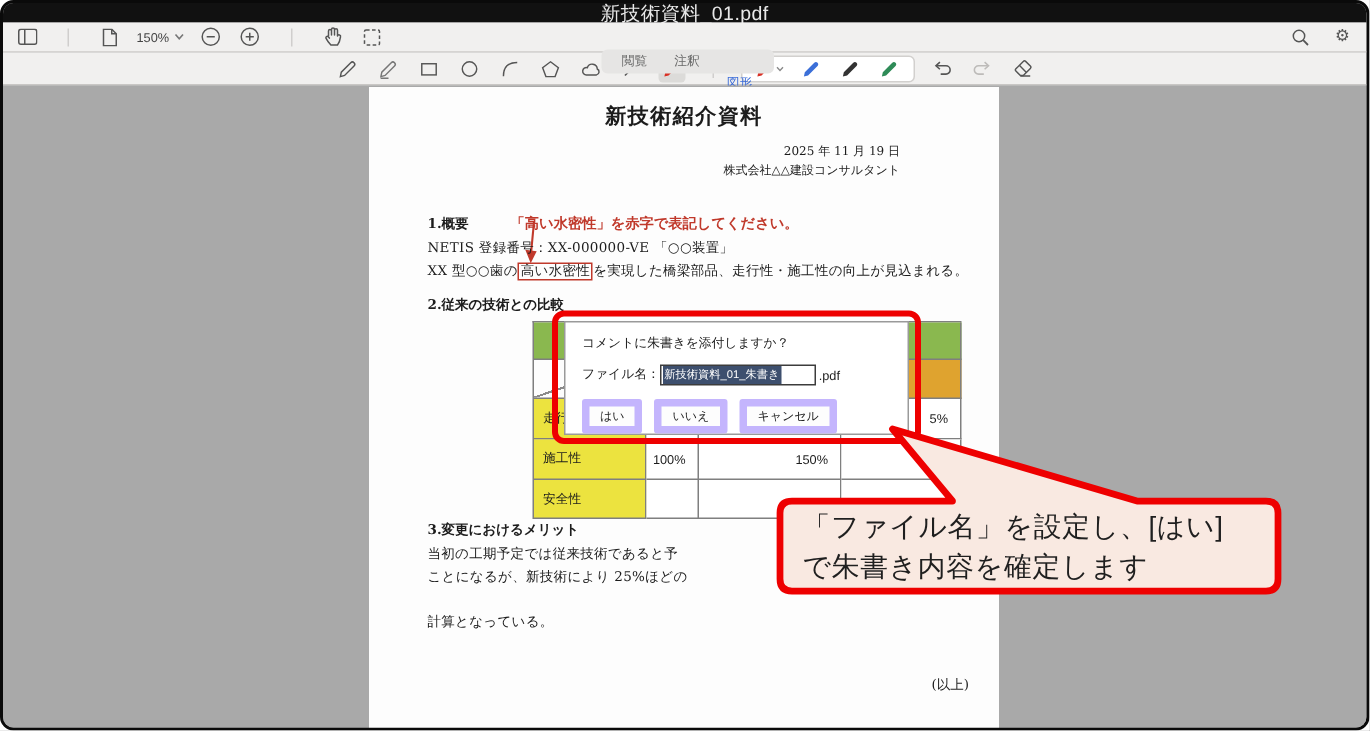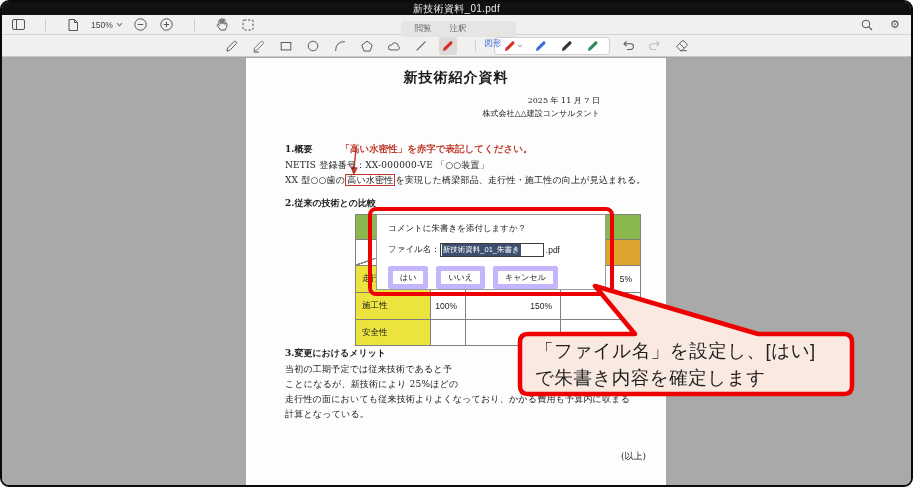--- a/index.html
+++ b/index.html
@@ -7,35 +7,35 @@
   body { font-family:"Liberation Sans", sans-serif; }
   #window {
     position:relative; width:913px; height:487px;
     border:2px solid #0a0a0a; border-radius:9px; overflow:hidden;
     background:#a9a9a9;
   }
   
   #titlebar {
     height:13px; background:#111111; color:#e9e9e9;
     display:flex; align-items:center; justify-content:center;
-    font-size:10px; letter-spacing:.3px;
+    font-size:13px; letter-spacing:.3px;
   }
   
   #toolbar1 {
     height:20px; background:#f1f0ef; border-bottom:1px solid #d6d4d2;
     display:flex; align-items:center; padding:0 8px; position:relative;
   }
   .tb-group { display:flex; align-items:center; gap:10px; }
   .tb-sep { width:1px; height:12px; background:#d0cecd; margin:0 9px; }
   .ui-icon { width:16px; height:14px; display:flex; align-items:center; justify-content:center; color:#555; }
   .ui-icon svg { display:block; }
   .glyph { font-size:11px; color:#555; line-height:1; }
   #zoom-ctrl { display:flex; align-items:center; gap:3px; font-size:8.5px; color:#444; }
   #tabs {
-    position:absolute; left:50%; top:6px; transform:translateX(-56px);
+    position:absolute; left:50%; top:18px; transform:translateX(-56px);
     display:flex; align-items:center; gap:10px;
     background:#e6e5e4; border-radius:4px; padding:2px 10px; height:16px;
   }
   .tab { font-size:8.5px; color:#6a6a6a; cursor:default; padding:0 4px; }
   .tab.active { color:#3a6bd8;margin-top:30px; }
   #tb1-right { margin-left:auto; display:flex; align-items:center; gap:12px; }
   
   #toolbar2 {
     height:22px; background:#f1f0ef; border-bottom:1px solid #c9c7c5;
     display:flex; align-items:center; justify-content:center; gap:9px;
@@ -287,21 +287,21 @@
           <line x1="5.2" y1="5.2" x2="10.6" y2="10.6" stroke="#555" stroke-width="1.1"></line>
           <line x1="6" y1="13.4" x2="13.5" y2="13.4" stroke="#555" stroke-width="1.1"></line>
         </svg>
     </span>
   </div>
 
   <div id="main">
 
     <div id="page">
       <div class="doc-abs" id="doc-title">新技術紹介資料</div>
-      <div class="doc-abs" id="doc-date">2025 年 11 月 7 日</div>
+      <div class="doc-abs" id="doc-date">2025 年 11 月 19 日</div>
       <div class="doc-abs" id="doc-company">株式会社△△建設コンサルタント</div>
 
       <div class="doc-abs" id="sec1-head">
         <span class="h-bold">1.概要</span><span id="sec1-instr">「高い水密性」を赤字で表記してください。</span>
       </div>
 
       <svg id="red-arrow" width="14" height="30" viewBox="0 0 14 30">
         <line x1="8" y1="1" x2="6" y2="22" stroke="#c0392b" stroke-width="1.4"></line>
         <polygon points="2.2,19.5 5.8,28.5 9.8,20.5" fill="#c0392b"></polygon>
       </svg>
@@ -336,21 +336,20 @@
 
         <div class="tcell lab c-yellow">安全性</div>
         <div class="tcell val"></div>
         <div class="tcell val"></div>
         <div class="tcell val"></div>
       </div>
 
       <div class="doc-abs h-bold" id="sec3-head">3.変更におけるメリット</div>
       <div class="para-line" style="top:305px">当初の工期予定では従来技術であると予</div>
       <div class="para-line" style="top:320px">ことになるが、新技術により 25%ほどの</div>
-      <div class="para-line" style="top:335px">走行性の面においても従来技術よりよくなっており、かかる費用も予算内に収まる</div>
       <div class="para-line" style="top:350px">計算となっている。</div>
       <div class="doc-abs" id="doc-footer">(以上)</div>
     </div>
 
     <div id="dialog">
       <div id="dialog-msg">コメントに朱書きを添付しますか？</div>
       <div id="file-row">
         <span id="file-label">ファイル名：</span>
         <span id="file-input">
           <span id="file-value">新技術資料_01_朱書き</span>

